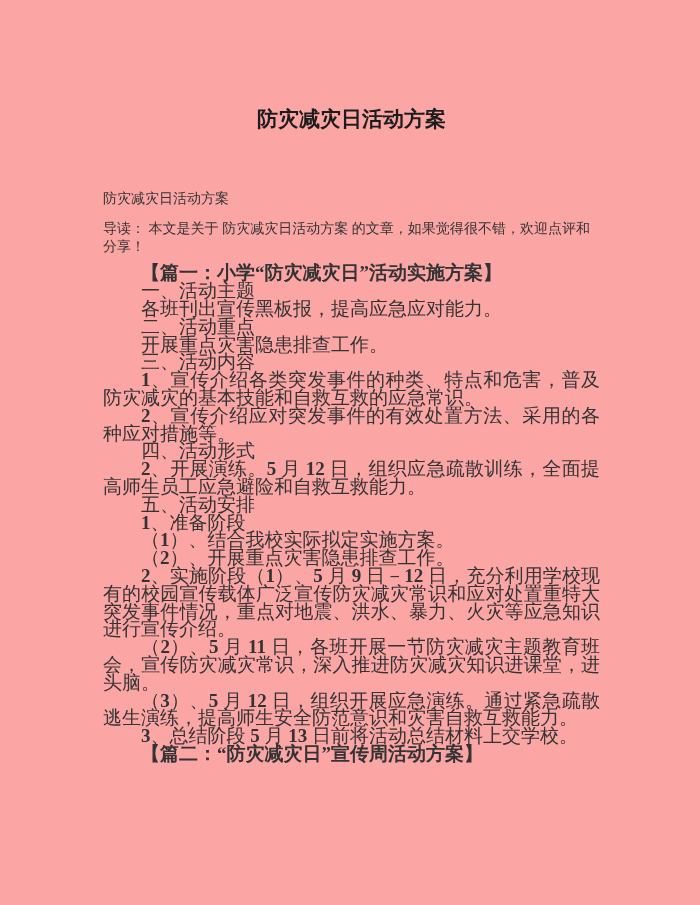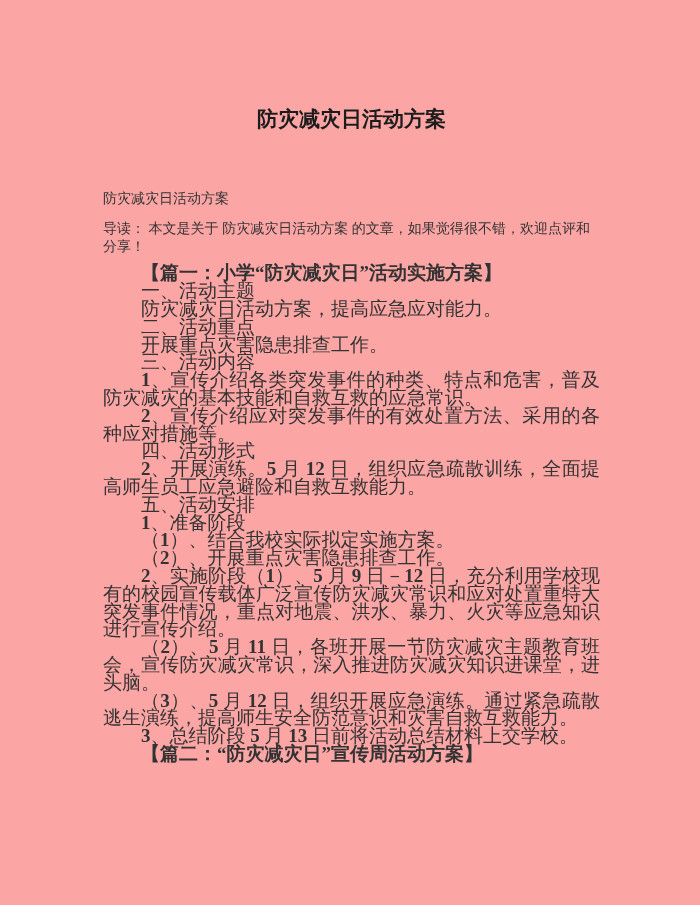--- a/index.html
+++ b/index.html
@@ -49,21 +49,21 @@
 </head>
 <body>
 
 <div class="page" style="background: #fca5a5; color: rgb(51, 51, 51);">
   <h1 class="doc-title" style="color: rgb(28, 28, 28);">防灾减灾日活动方案</h1>
   <p class="subtitle">防灾减灾日活动方案</p>
   <p class="intro">导读： 本文是关于 防灾减灾日活动方案 的文章，如果觉得很不错，欢迎点评和分享！</p>
   <div class="doc-body">
       <p class="bold">【篇一：小学“防灾减灾日”活动实施方案】</p>
       <p class="">一、活动主题</p>
-      <p class="">防灾减灾日活动方案，提高应急应对能力。</p>
+      <p class="">各班刊出宣传黑板报，提高应急应对能力。</p>
       <p class="">二、活动重点</p>
       <p class="">开展重点灾害隐患排查工作。</p>
       <p class="">三、活动内容</p>
       <p class=""><span class="num">1</span>、宣传介绍各类突发事件的种类、特点和危害，普及防灾减灾的基本技能和自救互救的应急常识。</p>
       <p class=""><span class="num">2</span>、宣传介绍应对突发事件的有效处置方法、采用的各种应对措施等。</p>
       <p class="">四、活动形式</p>
       <p class=""><span class="num">2</span>、开展演练。<span class="num">5</span> 月 <span class="num">12</span> 日，组织应急疏散训练，全面提高师生员工应急避险和自救互救能力。</p>
       <p class="">五、活动安排</p>
       <p class=""><span class="num">1</span>、准备阶段</p>
       <p class="">（<span class="num">1</span>）、结合我校实际拟定实施方案。</p>

